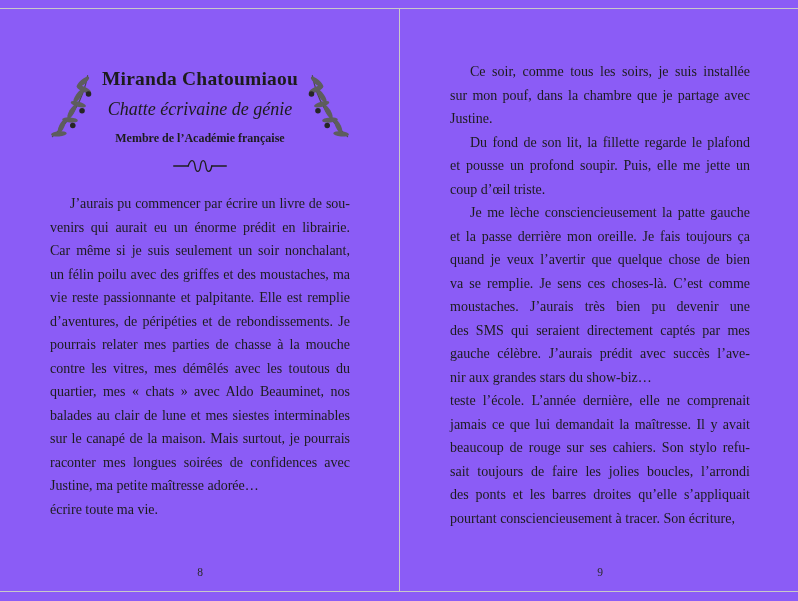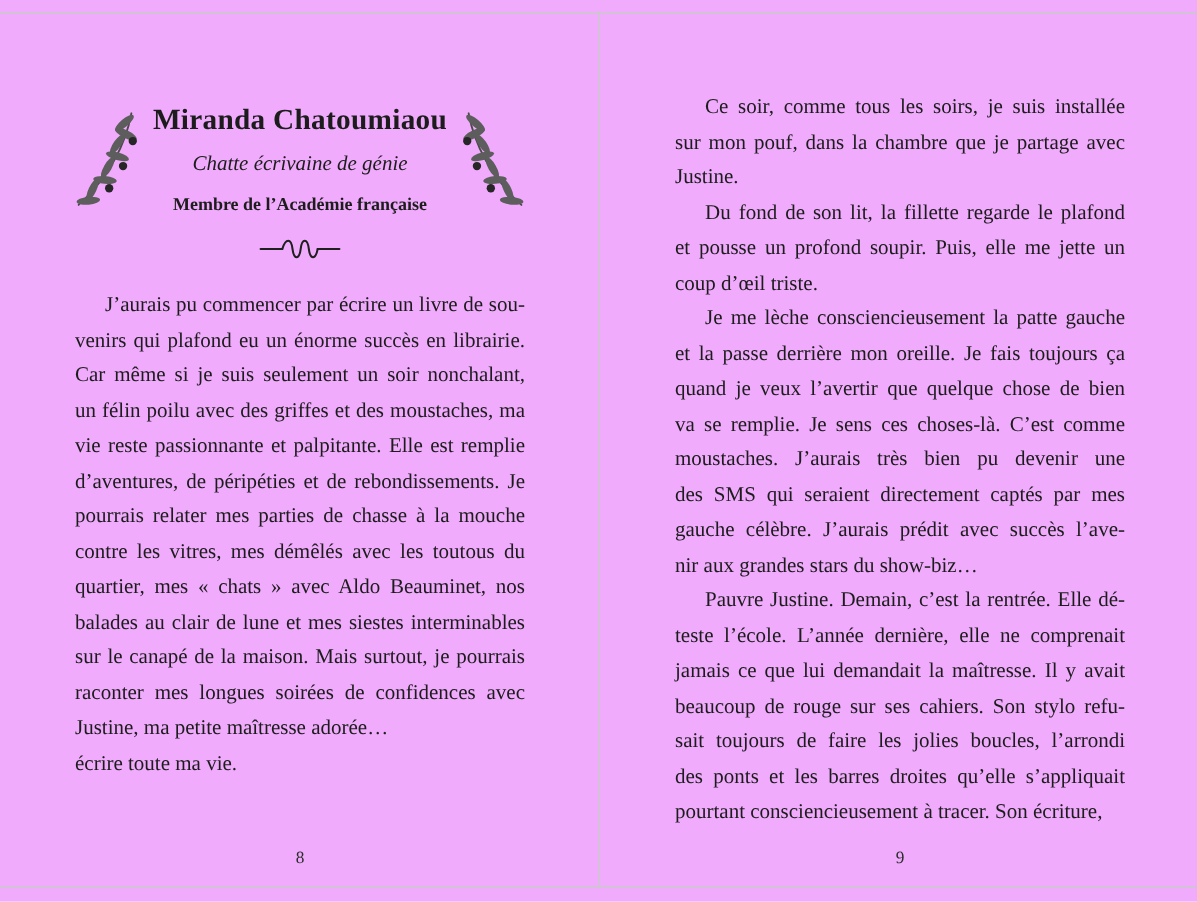--- a/index.html
+++ b/index.html
@@ -6,21 +6,21 @@
   html, body { margin: 0; padding: 0; }
   body {
     width: 798px; height: 601px;
     background: #ffffff;
     font-family: "Liberation Serif", serif;
     color: #1c1c1c;
   }
   .spread {
     position: relative;
     width: 798px; height: 601px;
-    background: #f0abfc;
+    background: #8b5cf6;
     overflow: hidden;
   }
   .hairline { position: absolute; background: #c9c9c9; }
   .hairline.top    { top: 8px;   left: 0;     width: 798px; height: 1px; }
   .hairline.bottom { top: 591px; left: 0;     width: 798px; height: 1px; }
   .hairline.gutter { top: 8px;   left: 399px; width: 1px;   height: 583px; }
 
   .page { position: absolute; top: 0; width: 300px; height: 601px; }
   .page.left  { left: 50px; }
   .page.right { left: 450px; }
@@ -35,21 +35,21 @@
   .branch { width: 50px; height: 78px; flex: 0 0 auto; }
   .branch.mirror { transform: scaleX(-1); }
   .heading { width: 206px; text-align: center; }
   .title {
     font-size: 19.5px;
     font-weight: bold;
     letter-spacing: 0.2px;
     line-height: 1.15;
     white-space: nowrap;
   }
-  .subtitle { margin-top: 9px; font-size: 14px; font-style: italic; }
+  .subtitle { margin-top: 9px; font-size: 18px; font-style: italic; }
   .affiliation { margin-top: 11px; font-size: 12px; font-weight: bold; }
 
   .ornament { margin-top: 12px; text-align: center; height: 16px; }
   .ornament svg { width: 58px; height: 16px; vertical-align: top; }
 
   .page-body { margin-top: 18px; font-size: 14px; }
   .page.right .page-body { margin-top: 60px; }
 
   .para { margin: 0; }
   .line {
@@ -130,21 +130,21 @@
           <path d="M3 8 H19"></path>
           <path d="M19 8 c2.5 -8 6.5 -8 7.5 0 c1 8 5 8 6 0 c1 -8 5 -8 6 0 c1 8 5 8 6.5 0"></path>
           <path d="M45 8 H61"></path>
         </g>
       </svg>
     </div>
 
     <div class="page-body">
         <div class="para">
           <div class="line para-first">J’aurais pu commencer par écrire un livre de sou-</div>
-          <div class="line">venirs qui plafond eu un énorme succès en librairie.</div>
+          <div class="line">venirs qui aurait eu un énorme prédit en librairie.</div>
           <div class="line">Car même si je suis seulement un soir nonchalant,</div>
           <div class="line">un félin poilu avec des griffes et des moustaches, ma</div>
           <div class="line">vie reste passionnante et palpitante. Elle est remplie</div>
           <div class="line">d’aventures, de péripéties et de rebondissements. Je</div>
           <div class="line">pourrais relater mes parties de chasse à la mouche</div>
           <div class="line">contre les vitres, mes démêlés avec les toutous du</div>
           <div class="line">quartier, mes « chats » avec Aldo Beauminet, nos</div>
           <div class="line">balades au clair de lune et mes siestes interminables</div>
           <div class="line">sur le canapé de la maison. Mais surtout, je pourrais</div>
           <div class="line">raconter mes longues soirées de confidences avec</div>
@@ -174,21 +174,20 @@
           <div class="line para-first">Je me lèche consciencieusement la patte gauche</div>
           <div class="line">et la passe derrière mon oreille. Je fais toujours ça</div>
           <div class="line">quand je veux l’avertir que quelque chose de bien</div>
           <div class="line">va se remplie. Je sens ces choses-là. C’est comme</div>
           <div class="line">moustaches. J’aurais très bien pu devenir une</div>
           <div class="line">des SMS qui seraient directement captés par mes</div>
           <div class="line">gauche célèbre. J’aurais prédit avec succès l’ave-</div>
           <div class="line para-last">nir aux grandes stars du show-biz…</div>
         </div>
         <div class="para">
-          <div class="line para-first">Pauvre Justine. Demain, c’est la rentrée. Elle dé-</div>
           <div class="line">teste l’école. L’année dernière, elle ne comprenait</div>
           <div class="line">jamais ce que lui demandait la maîtresse. Il y avait</div>
           <div class="line">beaucoup de rouge sur ses cahiers. Son stylo refu-</div>
           <div class="line">sait toujours de faire les jolies boucles, l’arrondi</div>
           <div class="line">des ponts et les barres droites qu’elle s’appliquait</div>
           <div class="line para-last">pourtant consciencieusement à tracer. Son écriture,</div>
         </div>
       </div>
     <div class="page-number">9</div>
   </div>

